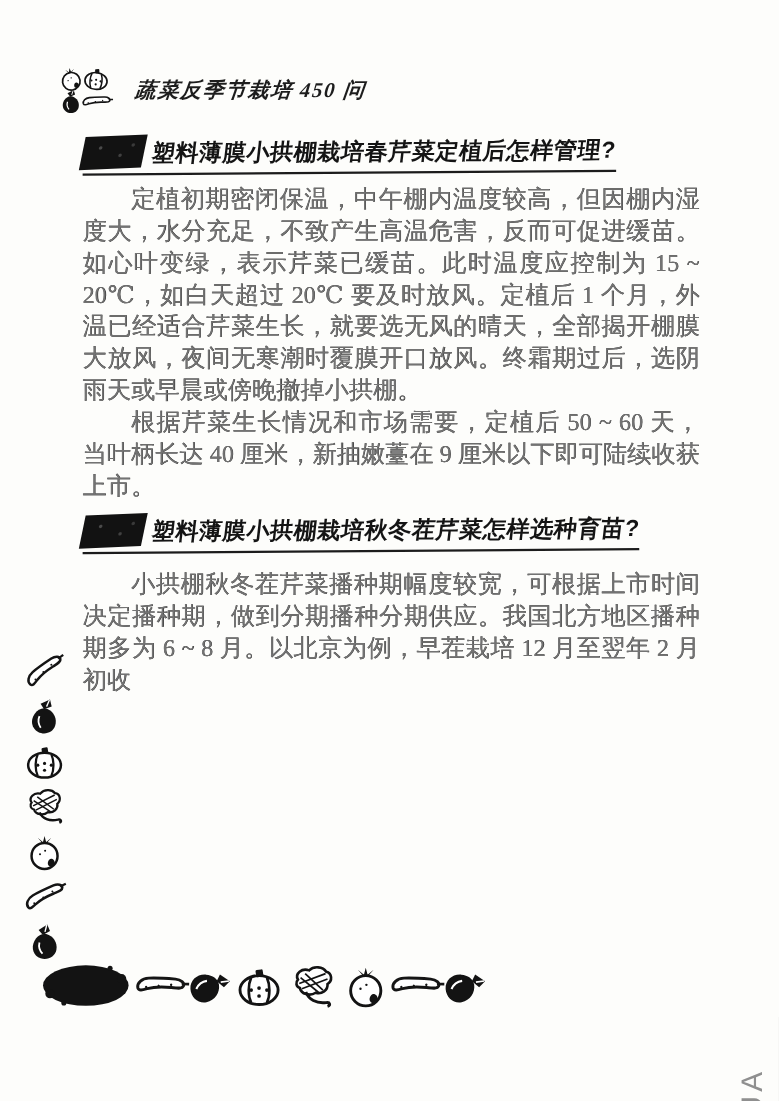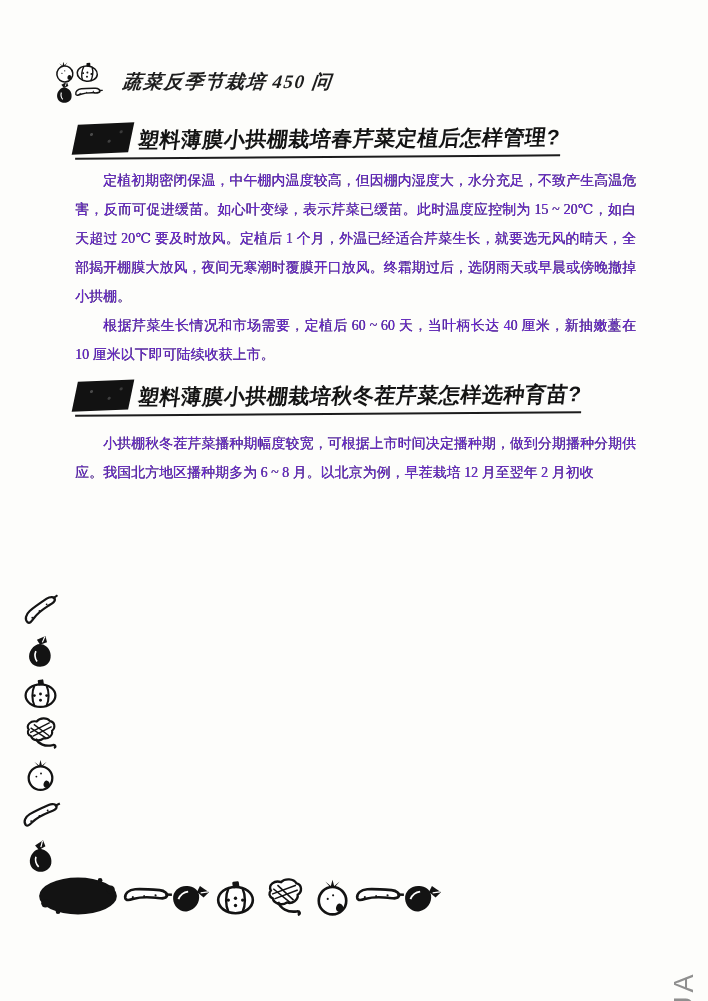--- a/index.html
+++ b/index.html
@@ -46,21 +46,21 @@
   .qtext{
     font-weight:700;font-size:21px;line-height:30px;
     color:#141414;letter-spacing:0.5px;
     transform:skewX(-7deg);
     font-family:"Liberation Sans","DejaVu Sans",sans-serif;
   }
 
   
   .body-p{
     margin:0;text-indent:2em;text-align:justify;
-    font-size:14px;line-height:29px;color:#6d28d9;
+    font-size:22px;line-height:29px;color:#737373;
     text-shadow:0.25px 0 0 #191919;
   }
   .body-p.first{margin-top:8px;}
   .body-p.after-h2{margin-top:14px;}
 
   
   .margin-col{
     position:absolute;left:19px;top:590px;width:42px;
     display:flex;flex-direction:column;align-items:center;
   }
@@ -163,21 +163,21 @@
         </div>
       <div class="hdr-title" data-name="book-title">蔬菜反季节栽培 450 问</div>
     </div>
 
     <div class="qrow" data-name="question-heading-1">
       <span class="qbox" data-name="question-number-box-icon"></span>
       <span class="qtext" data-name="question-1-text">塑料薄膜小拱棚栽培春芹菜定植后怎样管理?</span>
     </div>
 
     <p class="body-p first" data-name="paragraph-1">定植初期密闭保温，中午棚内温度较高，但因棚内湿度大，水分充足，不致产生高温危害，反而可促进缓苗。如心叶变绿，表示芹菜已缓苗。此时温度应控制为 15 ~ 20℃，如白天超过 20℃ 要及时放风。定植后 1 个月，外温已经适合芹菜生长，就要选无风的晴天，全部揭开棚膜大放风，夜间无寒潮时覆膜开口放风。终霜期过后，选阴雨天或早晨或傍晚撤掉小拱棚。</p>
-    <p class="body-p" data-name="paragraph-3">根据芹菜生长情况和市场需要，定植后 60 ~ 60 天，当叶柄长达 40 厘米，新抽嫩薹在 10 厘米以下即可陆续收获上市。</p>
+    <p class="body-p" data-name="paragraph-3">根据芹菜生长情况和市场需要，定植后 50 ~ 60 天，当叶柄长达 40 厘米，新抽嫩薹在 9 厘米以下即可陆续收获上市。</p>
 
     <div class="qrow qrow2" data-name="question-heading-2">
       <span class="qbox" data-name="question-number-box-icon"></span>
       <span class="qtext" data-name="question-2-text">塑料薄膜小拱棚栽培秋冬茬芹菜怎样选种育苗?</span>
     </div>
 
     <p class="body-p after-h2" data-name="paragraph-4">小拱棚秋冬茬芹菜播种期幅度较宽，可根据上市时间决定播种期，做到分期播种分期供应。我国北方地区播种期多为 6 ~ 8 月。以北京为例，早茬栽培 12 月至翌年 2 月初收</p>
   </div>
 
   <div class="margin-col" data-name="left-margin-vegetable-column">

